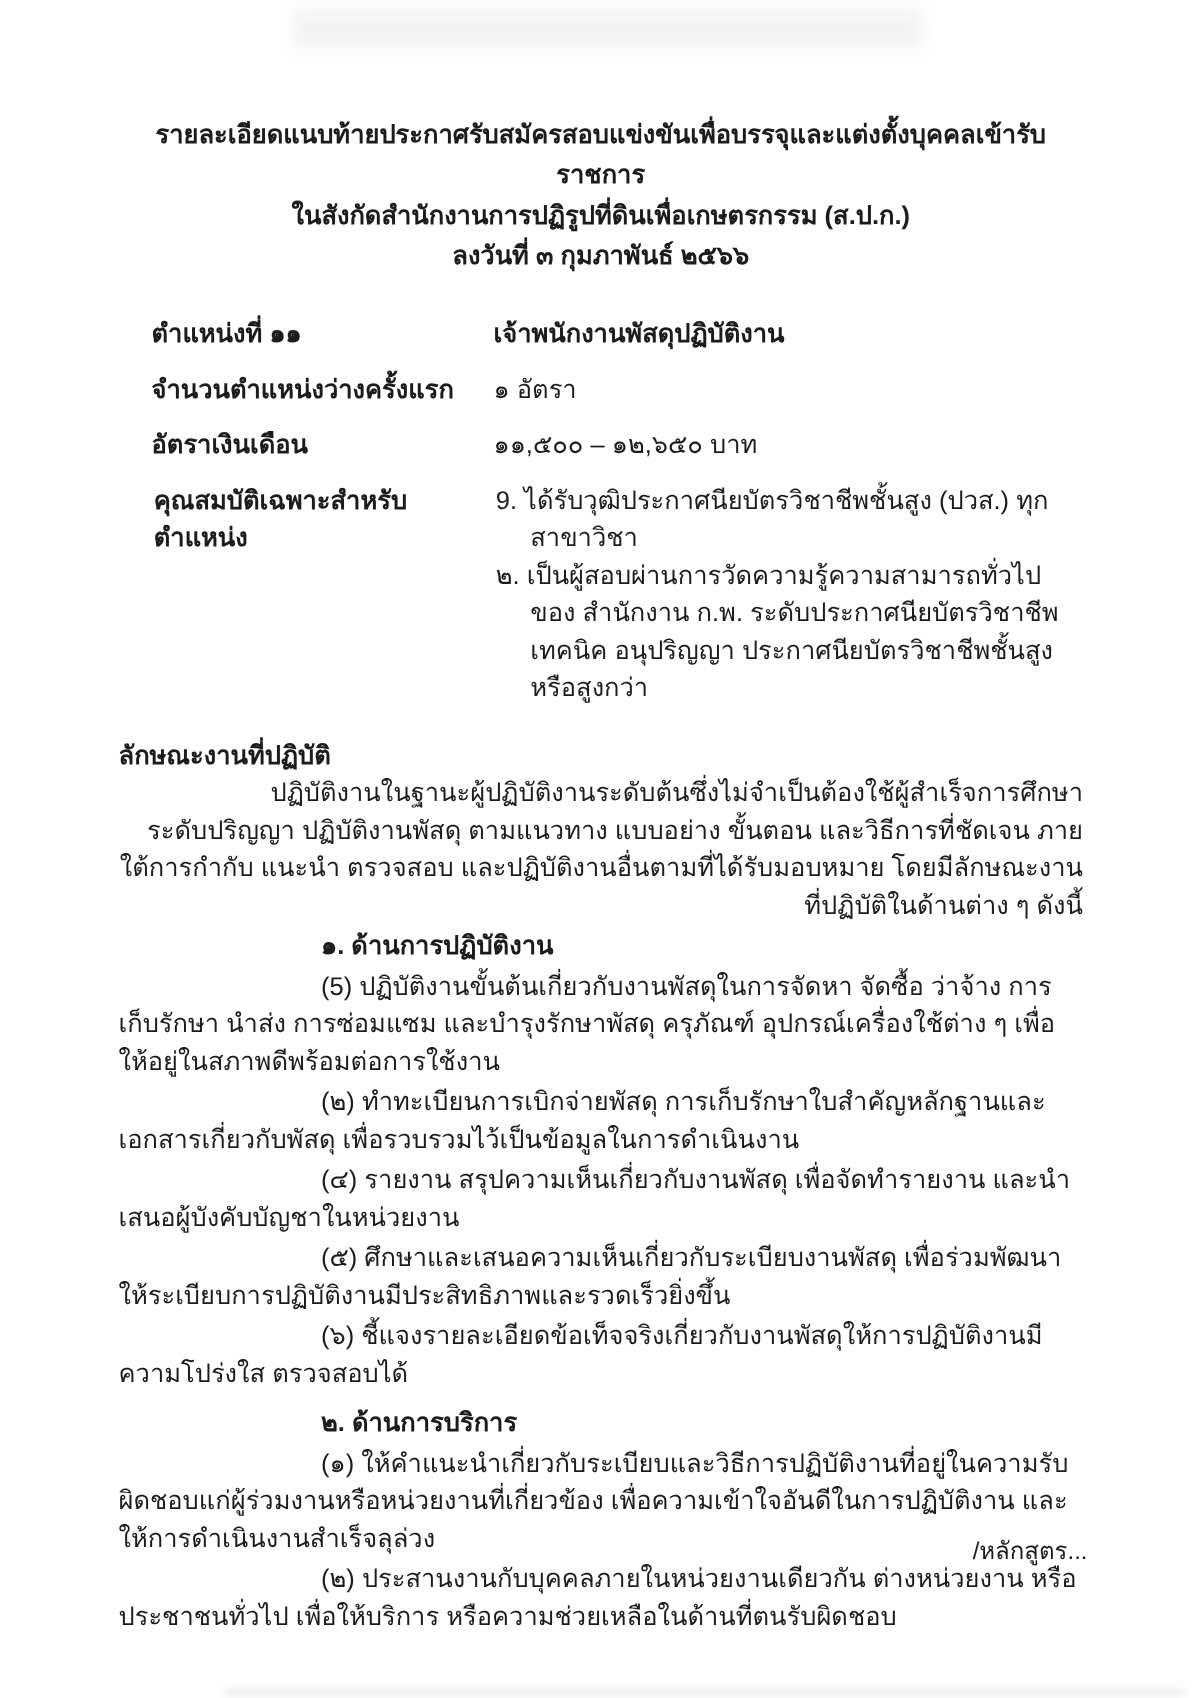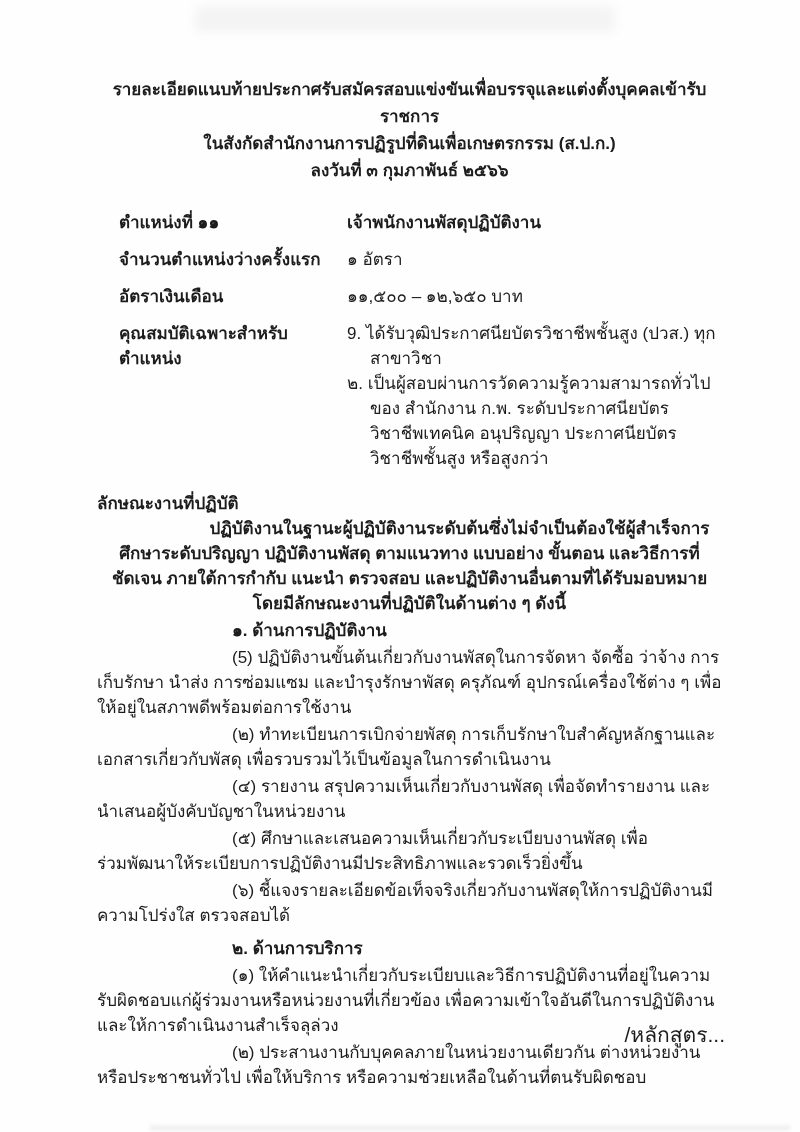--- a/index.html
+++ b/index.html
@@ -31,38 +31,39 @@
   }
   .scan-artifact-bottom {
     position: absolute;
     left: 150px; bottom: 2px;
     width: 640px; height: 4px;
     background: rgba(60,60,60,0.10);
     filter: blur(2px);
   }
   .content {
     position: absolute;
-    left: 97px;
+    left: 79px;
     right: 78px;
     top: 0;
   }
   .doc-header {
     margin-top: 76px;
     text-align: center;
     font-weight: bold;
     line-height: 27px;
   }
   .fields {
     margin-top: 26px;
     padding-left: 22px;
   }
   .field-row {
     display: flex;
     align-items: flex-start;
     margin-bottom: 12px;
+    justify-content: center;
   }
   .field-label {
     flex: 0 0 228px;
     font-weight: bold;
   }
   .field-value {
     flex: 1 1 auto;
   }
   .field-value.bold { font-weight: bold; }
   .qual-list { max-width: 390px; }
@@ -70,38 +71,37 @@
     padding-left: 23px;
     text-indent: -23px;
   }
   .duties-heading {
     font-weight: bold;
     margin-top: 20px;
   }
   .intro-para {
     margin: 0;
     text-indent: 100px;
-    text-align: center;
-    font-weight: bold;
+    text-align: right;
   }
   .duty-section-heading {
     font-weight: bold;
     margin-left: 135px;
     margin-top: 2px;
   }
   .duty-item {
     margin: 2px 0 0 0;
     text-indent: 135px;
   }
   .duty-section-2 { margin-top: 8px; }
   .footer-note {
     position: absolute;
     top: 1022px;
     right: 75px;
-    font-size: 21px;
+    font-size: 16px;
     color: #1c1c1c;
   }
 </style>
 </head>
 <body>
 
 <div class="page">
 
   <div class="scan-artifact-top"></div>
 

